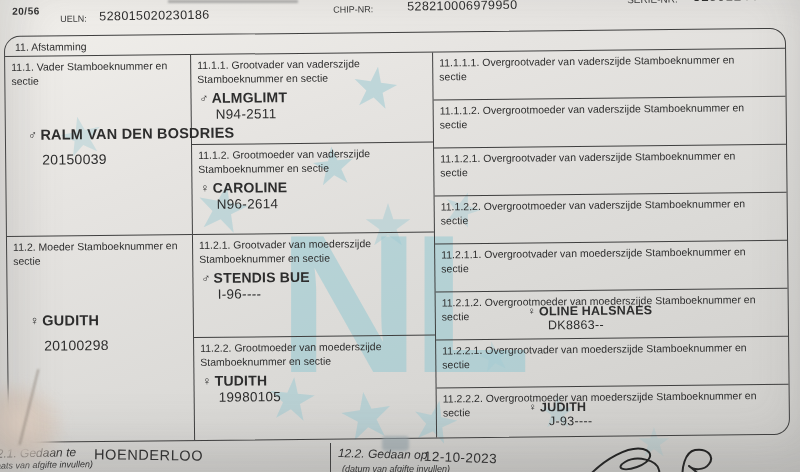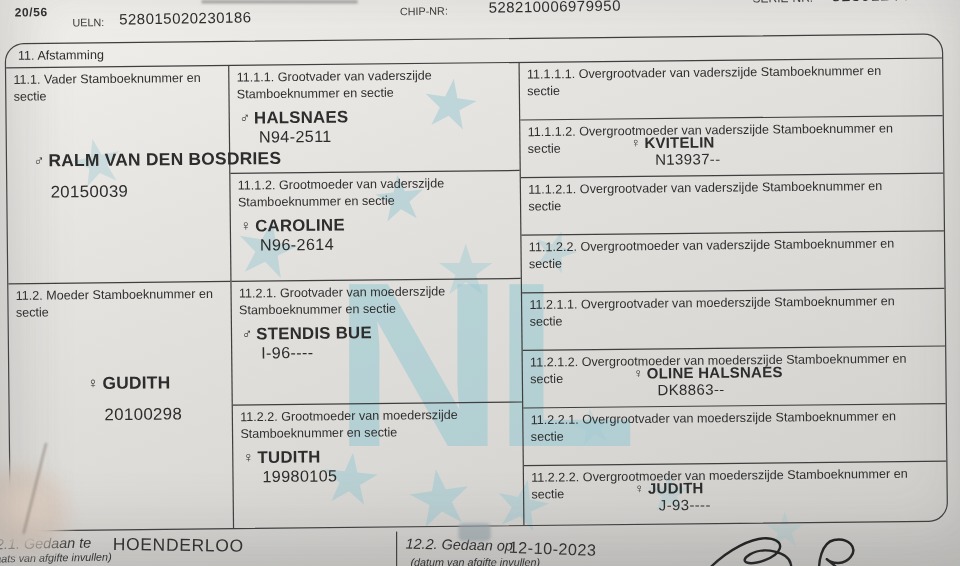--- a/index.html
+++ b/index.html
@@ -118,32 +118,32 @@
       <div class="colA">
         <div class="cell bline" style="height:180px;">
           <div class="lbl">11.1. Vader Stamboeknummer en sectie</div>
           <div class="nb-a" style="top:70px;">
             <div class="nm"><span class="g">♂</span><span>RALM VAN DEN BOSDRIES</span></div>
             <div class="num">20150039</div>
           </div>
         </div>
         <div class="cell" style="flex:1;">
           <div class="lbl">11.2. Moeder Stamboeknummer en sectie</div>
-          <div class="nb-a" style="top:76px;margin-left:43px;">
+          <div class="nb-a" style="top:76px;">
             <div class="nm"><span class="g">♀</span><span>GUDITH</span></div>
             <div class="num">20100298</div>
           </div>
         </div>
       </div>
 
       <div class="colB">
         <div class="cell bline" style="height:90px;">
           <div class="lbl">11.1.1. Grootvader van vaderszijde Stamboeknummer en sectie</div>
           <div class="nb-b">
-            <div class="nm"><span class="g">♂</span><span>HALSNAES</span></div>
+            <div class="nm"><span class="g">♂</span><span>ALMGLIMT</span></div>
             <div class="num">N94-2511</div>
           </div>
         </div>
         <div class="cell bline" style="height:90px;">
           <div class="lbl">11.1.2. Grootmoeder van vaderszijde Stamboeknummer en sectie</div>
           <div class="nb-b">
             <div class="nm"><span class="g">♀</span><span>CAROLINE</span></div>
             <div class="num">N96-2614</div>
           </div>
         </div>
@@ -162,24 +162,20 @@
           </div>
         </div>
       </div>
 
       <div class="colC">
         <div class="cell bline" style="height:48px;">
           <div class="lbl">11.1.1.1. Overgrootvader van vaderszijde Stamboeknummer en sectie</div>
         </div>
         <div class="cell bline" style="height:48px;">
           <div class="lbl">11.1.1.2. Overgrootmoeder van vaderszijde Stamboeknummer en sectie</div>
-          <div class="nb-c">
-            <div class="nm"><span class="g">♀</span><span>KVITELIN</span></div>
-            <div class="num">N13937--</div>
-          </div>
         </div>
         <div class="cell bline" style="height:48px;">
           <div class="lbl">11.1.2.1. Overgrootvader van vaderszijde Stamboeknummer en sectie</div>
         </div>
         <div class="cell bline" style="height:48px;">
           <div class="lbl">11.1.2.2. Overgrootmoeder van vaderszijde Stamboeknummer en sectie</div>
         </div>
         <div class="cell bline" style="height:48px;">
           <div class="lbl">11.2.1.1. Overgrootvader van moederszijde Stamboeknummer en sectie</div>
         </div>

